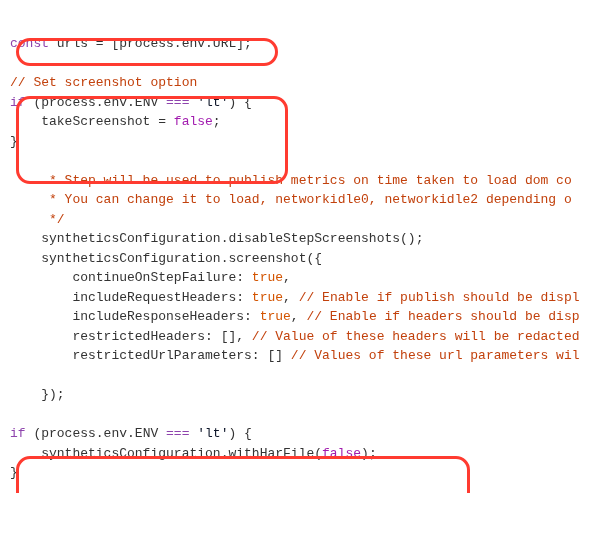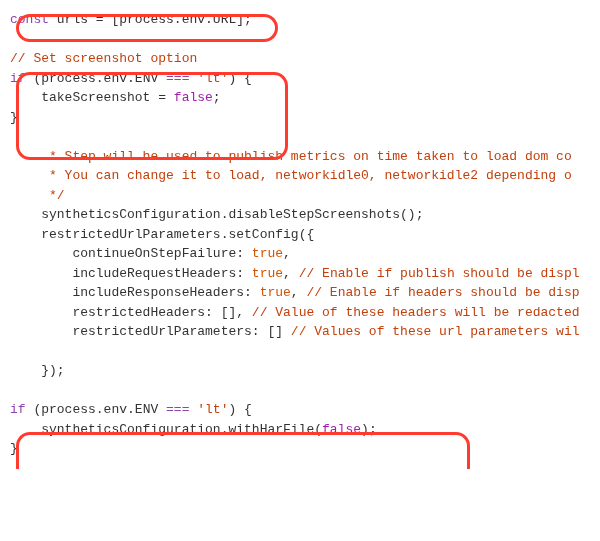--- a/index.html
+++ b/index.html
@@ -8,29 +8,30 @@
       font-family: Menlo, Monaco, Consolas, "Courier New", monospace;
       font-size: 13px;
       line-height: 1.5;
       color: #333;
       background: #fff;
       overflow: hidden;
       white-space: nowrap;
     }
     .code-block {
       position: relative;
+      margin-top: 24px;
     }
     .line { white-space: pre; }
     .kw-const { color: #8e44ad; }
     .kw-let { color: #8e44ad; }
     .kw-if { color: #8e44ad; }
     .kw-true { color: #d35400; }
     .kw-false { color: #a21caf; }
     .kw-op { color: #8e44ad; }
-    .str { color: #c2410c; }
+    .str { color: #0f172a; }
     .comment { color: #c2410c; }
     .plain { color: #333; }
     .highlight-box {
       position: absolute;
       border: 3px solid #ff3b30;
       border-radius: 14px;
       pointer-events: none;
       box-sizing: border-box;
     }
   </style>
@@ -43,21 +44,21 @@
 <div class="line">&nbsp;</div>
 <div class="line"><span class="comment">// Set screenshot option</span></div>
 <div class="line"><span class="kw-if">if</span><span class="plain"> (process.env.ENV </span><span class="kw-op">===</span><span class="plain"> </span><span class="str">'lt'</span><span class="plain">) {</span></div>
 <div class="line"><span class="plain">    takeScreenshot = </span><span class="kw-false">false</span><span class="plain">;</span></div>
 <div class="line"><span class="plain">}</span></div>
 <div class="line">&nbsp;</div>
 <div class="line"><span class="comment">     * Step will be used to publish metrics on time taken to load dom co</span></div>
 <div class="line"><span class="comment">     * You can change it to load, networkidle0, networkidle2 depending o</span></div>
 <div class="line"><span class="comment">     */</span></div>
 <div class="line"><span class="plain">    syntheticsConfiguration.disableStepScreenshots();</span></div>
-<div class="line"><span class="plain">    restrictedUrlParameters.setConfig({</span></div>
+<div class="line"><span class="plain">    syntheticsConfiguration.screenshot({</span></div>
 <div class="line"><span class="plain">        continueOnStepFailure: </span><span class="kw-true">true</span><span class="plain">,</span></div>
 <div class="line"><span class="plain">        includeRequestHeaders: </span><span class="kw-true">true</span><span class="plain">, </span><span class="comment">// Enable if publish should be displ</span></div>
 <div class="line"><span class="plain">        includeResponseHeaders: </span><span class="kw-true">true</span><span class="plain">, </span><span class="comment">// Enable if headers should be disp</span></div>
 <div class="line"><span class="plain">        restrictedHeaders: [], </span><span class="comment">// Value of these headers will be redacted</span></div>
 <div class="line"><span class="plain">        restrictedUrlParameters: [] </span><span class="comment">// Values of these url parameters wil</span></div>
 <div class="line">&nbsp;</div>
 <div class="line"><span class="plain">    });</span></div>
 <div class="line">&nbsp;</div>
 <div class="line"><span class="kw-if">if</span><span class="plain"> (process.env.ENV </span><span class="kw-op">===</span><span class="plain"> </span><span class="str">'lt'</span><span class="plain">) {</span></div>
 <div class="line"><span class="plain">    syntheticsConfiguration.withHarFile(</span><span class="kw-false">false</span><span class="plain">);</span></div>

